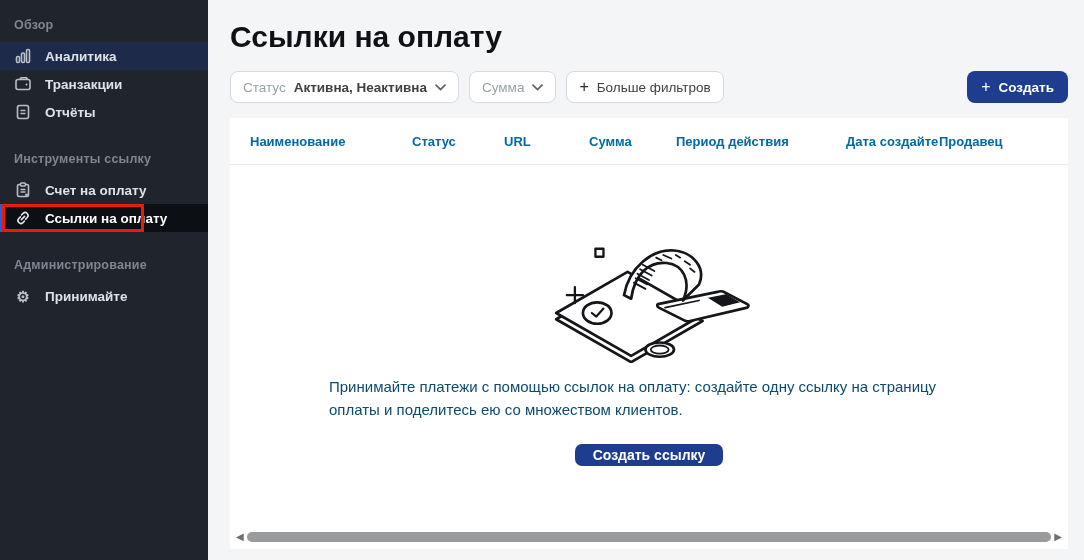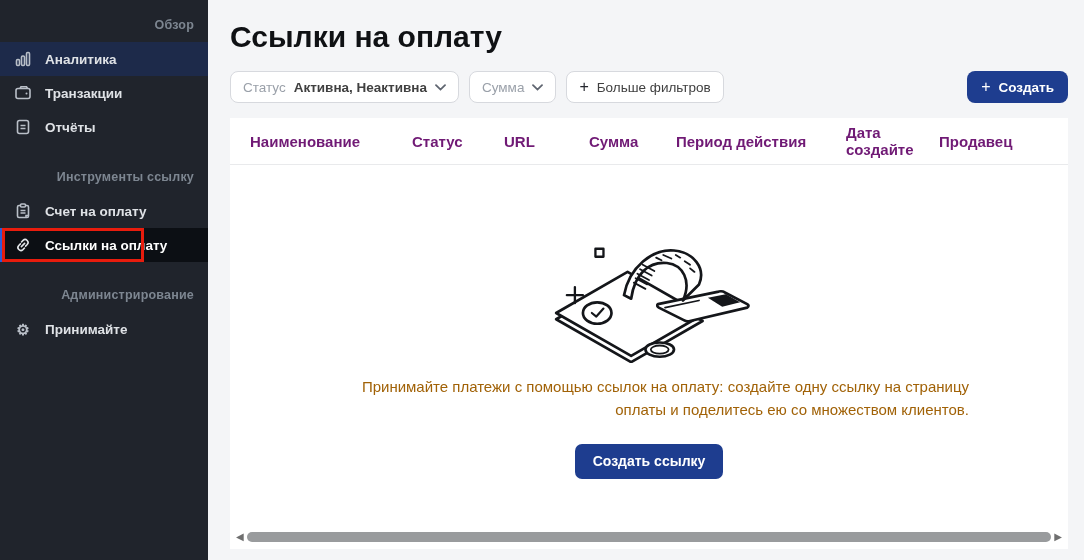--- a/index.html
+++ b/index.html
@@ -8,29 +8,29 @@
     font-family:"Liberation Sans", sans-serif;
     display:flex;
     background:#f4f5f7;
     color:#15171c;
   }
   
   .sidebar {
     width:208px; flex-shrink:0; height:560px;
     background:#20242c; padding-top:6px; position:relative;
   }
-  .section { margin-top:0;text-align:right; }
+  .section { margin-top:0; }
   .section + .section { margin-top:14px; }
   .section-header {
     color:#7d8691; font-size:12.5px; font-weight:700;
     padding:12px 14px 10px 14px; letter-spacing:.2px;
   }
   .nav-item {
     display:flex; align-items:center; gap:13px;
-    height:34px; padding:0 14px;
+    height:28px; padding:0 14px;
     font-size:13.5px; font-weight:700; color:#dfe2e6;
     cursor:pointer; position:relative;
   }
   .nav-item .ico { width:18px; height:18px; display:flex; align-items:center; justify-content:center; color:#b9bfc8; }
   .nav-item.highlight { background:#1d2a4a; }
   .nav-item.selected { background:#0c0f14; color:#ffffff; }
   .nav-item.selected .ico { color:#e3e6ea; }
   .active-bar {
     position:absolute; left:0; top:0; bottom:0; width:3px; background:#2e5bd7;
   }
@@ -64,29 +64,29 @@
 
   
   .table-card {
     margin-top:15px; background:#fff; flex:0 0 431px;
     display:flex; flex-direction:column; position:relative;
   }
   .table-header {
     height:47px; border-bottom:1px solid #e9eaec;
     display:grid; grid-template-columns:162px 92px 85px 87px 170px 93px 1fr;
     align-items:center; padding:0 20px;
-    font-size:15px; font-weight:700; color:#701a75;
+    font-size:13px; font-weight:700; color:#0369a1;
   }
   .empty-area { flex:1; display:flex; flex-direction:column; align-items:center; }
   .illustration { margin-top:48px; }
   .empty-text {
-    margin-top:12px; width:640px; text-align:right;
-    font-size:15px; line-height:1.55; color:#a16207;
-  }
-  .empty-btn { margin-top:22px; height:35px; border-radius:7px; padding:0 18px; font-size:14px; }
+    margin-top:12px; width:640px; text-align:left;
+    font-size:15px; line-height:1.55; color:#0c4a6e;
+  }
+  .empty-btn { margin-top:22px; height:22px; border-radius:7px; padding:0 18px; font-size:14px; }
 
   
   .hscroll {
     position:absolute; left:6px; right:6px; bottom:6px; height:12px;
     display:flex; align-items:center; gap:3px;
   }
   .scroll-arrow { color:#6f6f6f; font-size:10px; line-height:1; cursor:pointer; user-select:none; }
   .scroll-thumb { flex:1; height:10px; background:#999b9d; border-radius:6px; cursor:grab; }
 </style>
 </head>

